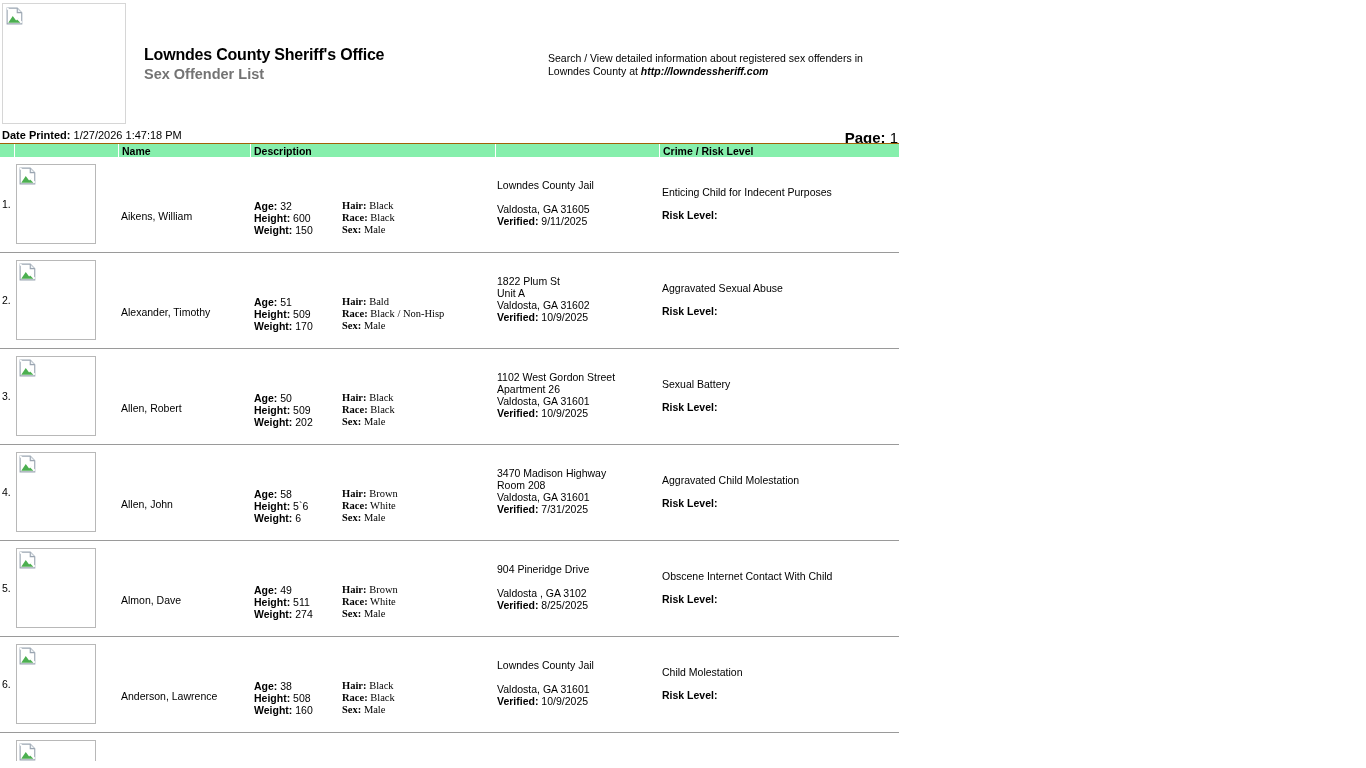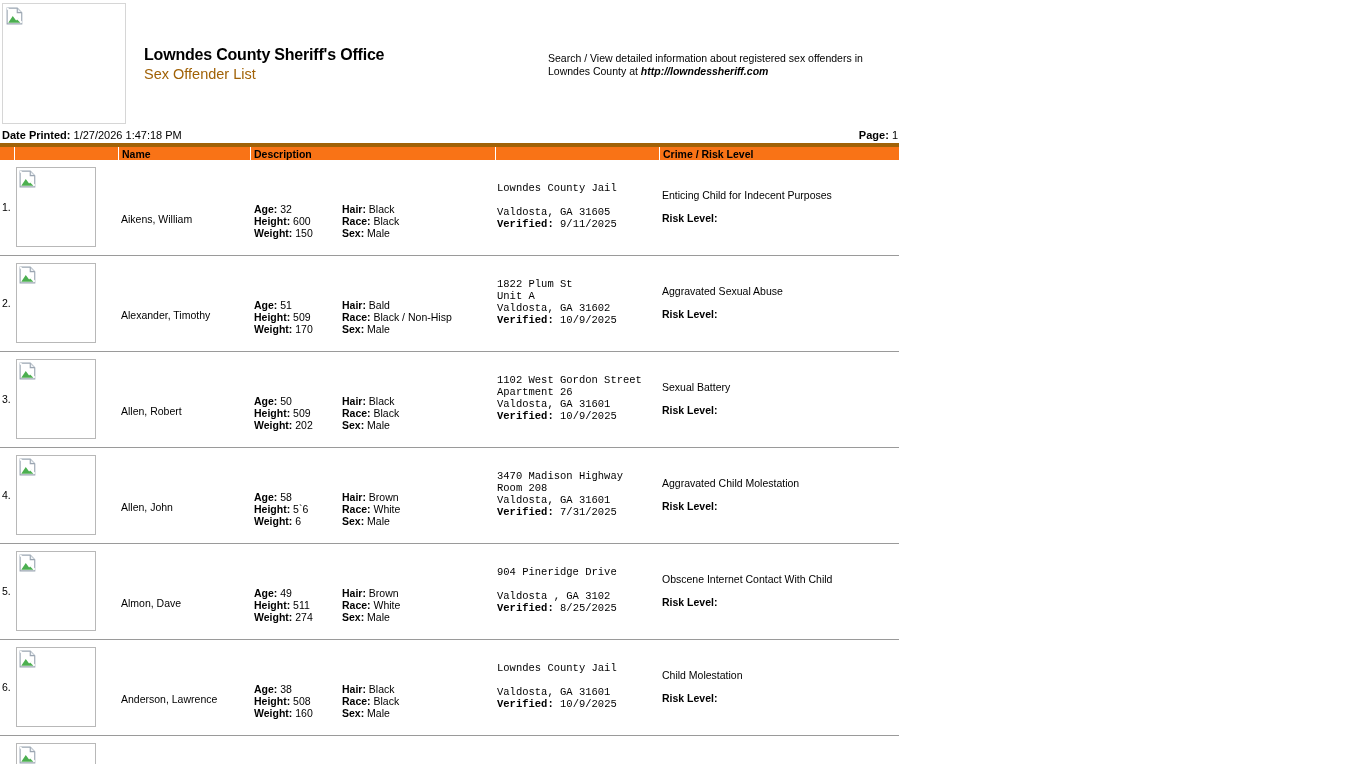--- a/index.html
+++ b/index.html
@@ -53,23 +53,23 @@
   .org-title {
     font-size: 16px;
     font-weight: bold;
     letter-spacing: -0.2px;
     line-height: 19px;
     color: #000;
     white-space: nowrap;
   }
   .report-subtitle {
     font-size: 14.5px;
-    font-weight: normal;
+    font-weight: bold;
     line-height: 19px;
-    color: #a16207;
+    color: #737373;
     white-space: nowrap;
     margin-top: 1px;
   }
   .search-note {
     position: absolute;
     right: 468px;
     top: 52px;
     width: 350px;
     text-align: left;
     font-size: 10.5px;
@@ -94,37 +94,37 @@
     left: 2px;
     top: 0;
     font-size: 11px;
     white-space: nowrap;
   }
   .date-printed .lbl { font-weight: bold; }
   .page-num {
     position: absolute;
     right: 1px;
     top: 0;
-    font-size: 11px;
+    font-size: 15px;
     white-space: nowrap;
   }
   .page-num .lbl { font-weight: bold; }
 
   
   .table-wrap {
     position: absolute;
     left: 0;
     top: 143px;
     width: 899px;
   }
   .col-head {
     position: relative;
     height: 13px;
-    background: #f97316;
-    border-top: 4px solid #a16207;
+    background: #86efac;
+    border-top: 1px solid #a16207;
   }
   .col-head .sep {
     position: absolute;
     top: 0;
     width: 1px;
     height: 13px;
     background: #ffffff;
   }
   .col-head .hlabel {
     position: absolute;
@@ -186,30 +186,29 @@
     width: 240px;
   }
   .desc-col {
     position: absolute;
     top: 15px;
     font-size: 10.5px;
     line-height: 12px;
     white-space: nowrap;
   }
   .desc-col.left  { left: 0px; }
-  .desc-col.right { left: 88px; }
+  .desc-col.right { left: 88px; font-family: Liberation Serif, serif; }
   .desc-col .lbl { font-weight: bold; }
   .cell-address {
     position: absolute;
     left: 497px;
     top: 22px;
     width: 158px;
     font-size: 10.5px;
     line-height: 12px;
-    font-family: Liberation Mono, monospace;
   }
   .cell-address .verified .lbl { font-weight: bold; }
   .cell-crime {
     position: absolute;
     left: 662px;
     top: 29px;
     width: 235px;
     font-size: 10.5px;
     line-height: 12px;
   }

